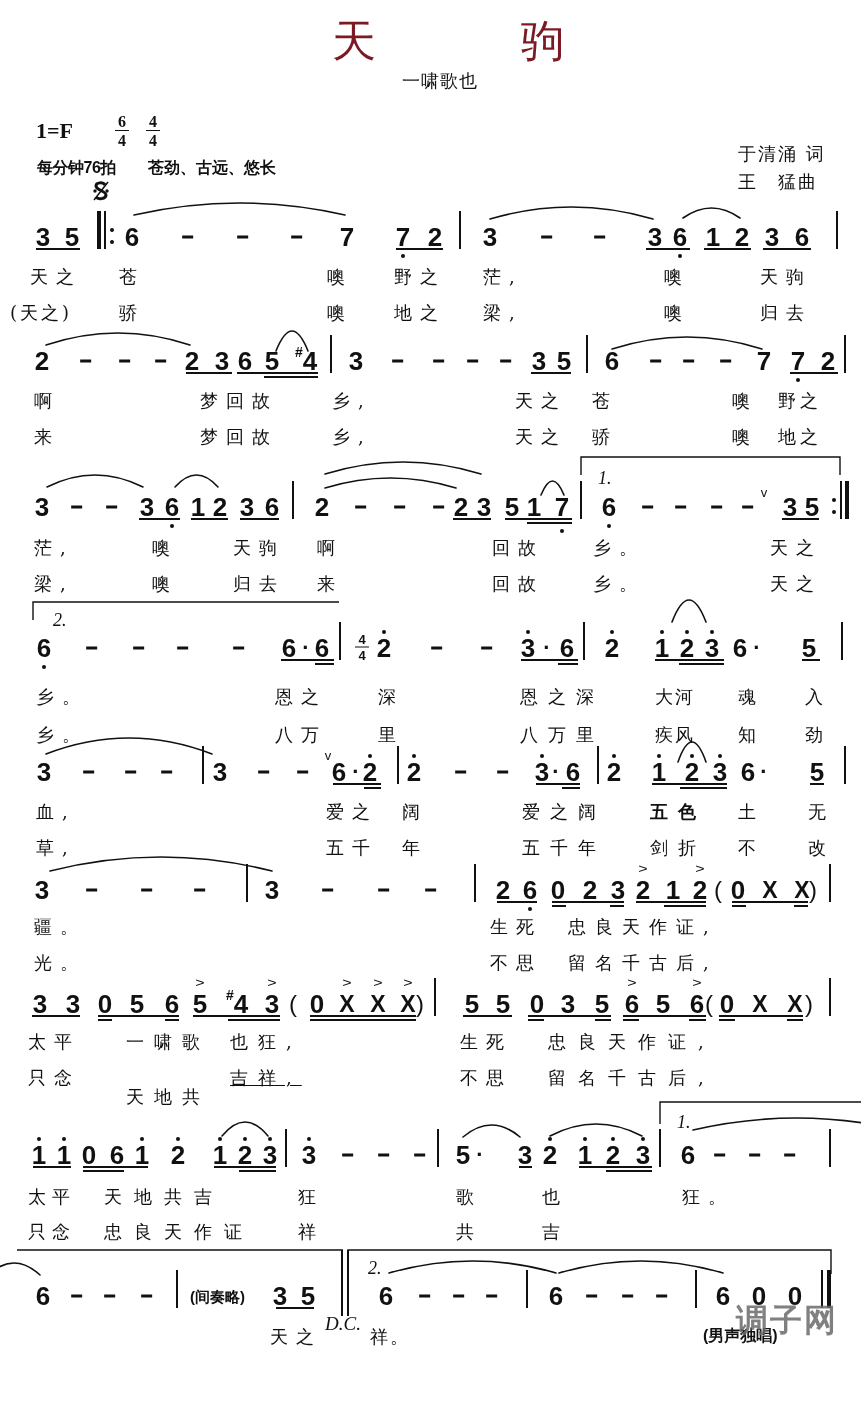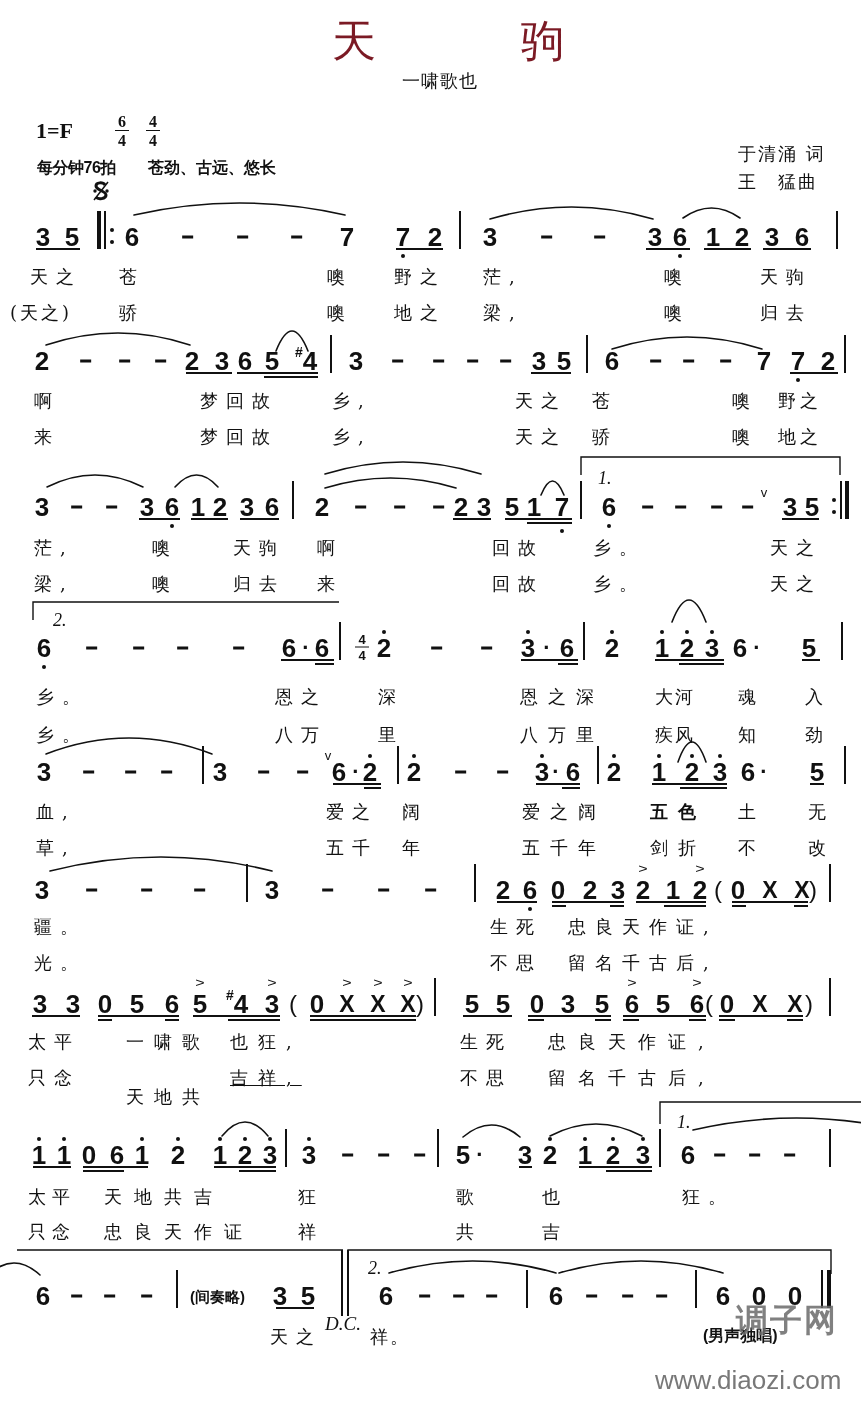--- a/index.html
+++ b/index.html
@@ -590,14 +590,13 @@
       <path d="M660 1124 L660 1102 L861 1102" class="volta"></path>
       <path d="M-12 1275 Q14 1251 40 1275" class="slur"></path>
       <path d="M389 1273 Q472.5 1249 556 1273" class="slur"></path>
       <path d="M559 1273 Q641 1249 723 1273" class="slur"></path>
       <path d="M17 1250 L343 1250" class="volta"></path>
       <path d="M348 1274 L348 1250 L831 1250 L831 1274" class="volta"></path>
     </svg>
 
   <div id="credit">(男声独唱)</div>
   <div id="wm-title">调子网</div>
-  <div id="wm-url">www.diaozi.com</div>
 </div>
 
 </body></html>

